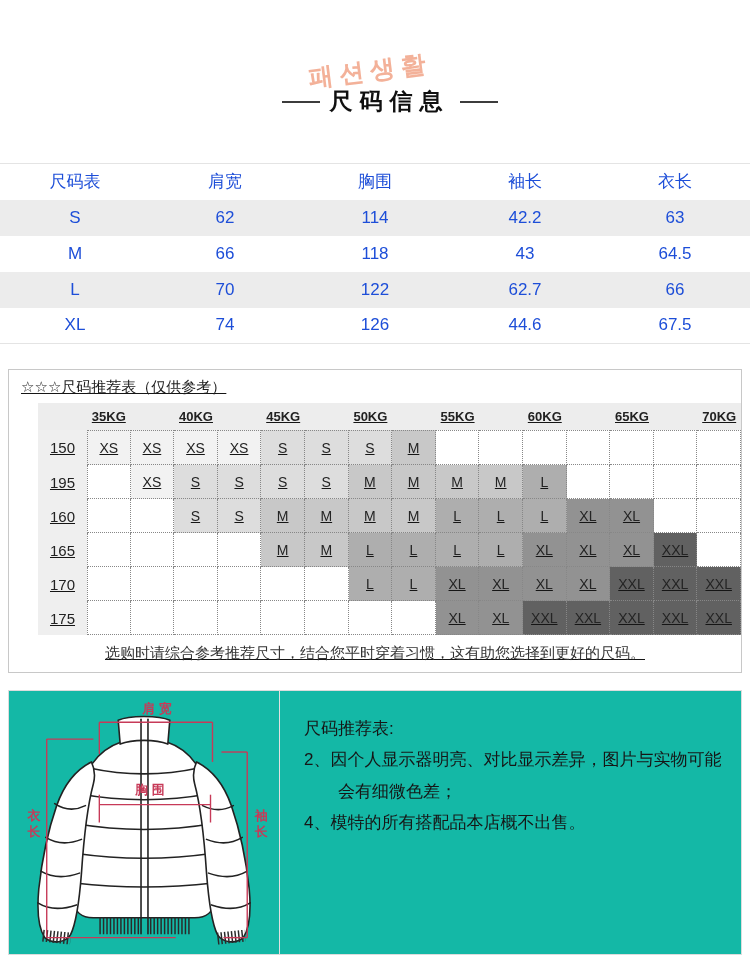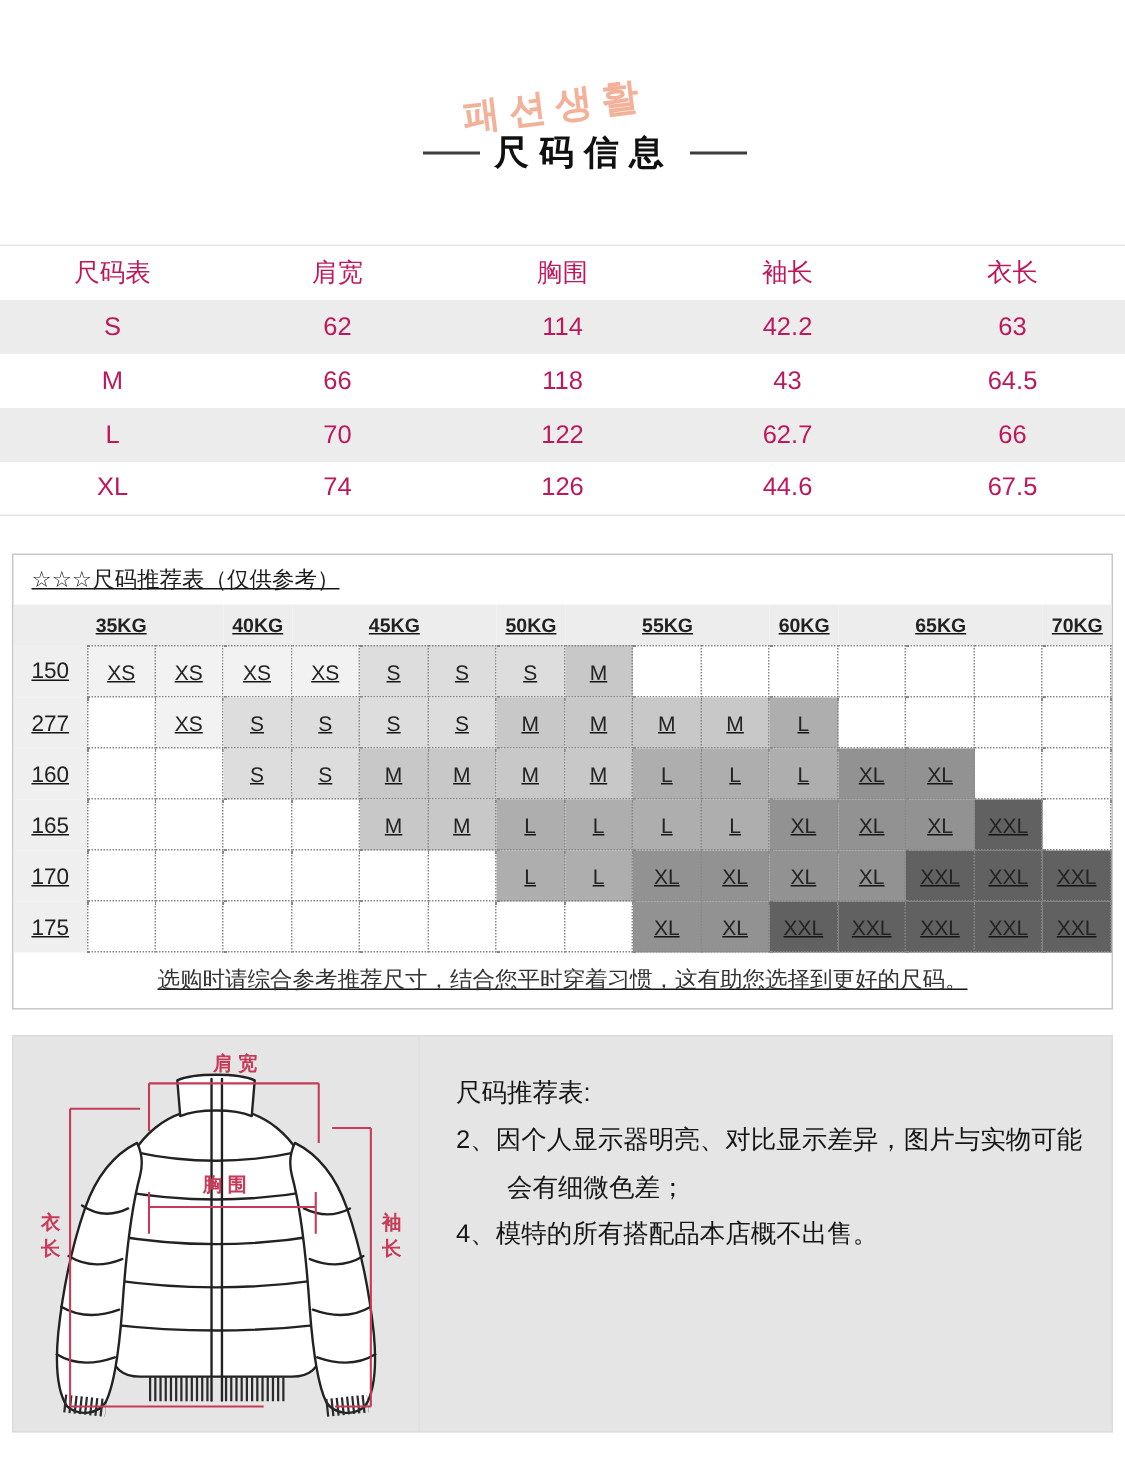--- a/index.html
+++ b/index.html
@@ -16,39 +16,39 @@
     color:#f2a98e;transform:rotate(-7deg);opacity:.9;white-space:nowrap;
   }
   .title-row{position:absolute;top:86px;left:0;right:0;
     display:flex;align-items:center;justify-content:center;gap:10px;padding-left:29px;}
   .dash{width:38px;height:2px;background:#3c3c3c;}
   .page-title{margin:0;font-size:23px;font-weight:bold;letter-spacing:7px;color:#101010;white-space:nowrap;}
   
   .size-table{width:750px;border-collapse:collapse;table-layout:fixed;
     border-top:1px solid #e4e4e4;border-bottom:1px solid #e4e4e4;}
   .size-table tr{height:36px;}
-  .size-table td{text-align:center;font-size:17px;color:#be185d;vertical-align:middle;}
+  .size-table td{text-align:center;font-size:17px;color:#1d4ed8;vertical-align:middle;}
   .size-table tr.alt{background:#ececec;}
   
   .rec-box{margin:25px 8px 0 8px;border:1px solid #c8c8c8;background:#fff;text-decoration:underline;}
   .rec-title{height:33px;line-height:34px;padding-left:12px;font-size:15px;color:#1c1c1c;}
-  .rec-grid{display:grid;grid-template-columns:49px repeat(15,1fr);}
+  .rec-grid{display:grid;grid-template-columns:49px repeat(15,1fr);padding-left:29px;}
   .kg-cell{background:#ededed;height:27px;display:flex;align-items:center;justify-content:center;
     font-size:13px;font-weight:bold;color:#222;white-space:nowrap;overflow:visible;}
   .h-label{background:#efefef;display:flex;align-items:center;justify-content:center;
     font-size:15px;color:#222;}
   .g-cell{height:33px;display:flex;align-items:center;justify-content:center;
     border-right:1px dotted #878787;border-bottom:1px dotted #878787;
     font-size:14px;color:#242424;}
   .g-cell.bt{border-top:1px dotted #878787;}
   .g-cell.bl{border-left:1px dotted #878787;}
   .rec-note{height:37px;display:flex;align-items:center;justify-content:center;
     font-size:15px;color:#333;}
   
-  .bottom-box{margin:17px 8px 0 8px;border:1px solid #dcdcdc;height:263px;display:flex;background:#e5e5e5;}
+  .bottom-box{margin:17px 8px 0 8px;border:1px solid #dcdcdc;height:263px;display:flex;background:#14b8a6;}
   .diagram-panel{width:270px;border-right:1px solid #e0e0e0;position:relative;}
   .tips-panel{flex:1;padding:22px 12px 0 24px;font-size:17px;color:#161616;}
   .tips-heading{line-height:1.85;}
   .tips-item{line-height:1.85;padding-left:2em;text-indent:-2em;}
   svg text{font-family:"Liberation Sans","DejaVu Sans",sans-serif;}
 </style>
 </head>
 <body>
 
 <div class="header">
@@ -130,21 +130,21 @@
       <div class="g-cell bt" style="background: rgb(221, 221, 221);">S</div>
       <div class="g-cell bt" style="background: rgb(221, 221, 221);">S</div>
       <div class="g-cell bt" style="background: rgb(200, 200, 200);">M</div>
       <div class="g-cell bt"></div>
       <div class="g-cell bt"></div>
       <div class="g-cell bt"></div>
       <div class="g-cell bt"></div>
       <div class="g-cell bt"></div>
       <div class="g-cell bt"></div>
       <div class="g-cell bt"></div>
-      <div class="h-label">277</div>
+      <div class="h-label">195</div>
       <div class="g-cell bl"></div>
       <div class="g-cell" style="background: rgb(242, 242, 242);">XS</div>
       <div class="g-cell" style="background: rgb(221, 221, 221);">S</div>
       <div class="g-cell" style="background: rgb(221, 221, 221);">S</div>
       <div class="g-cell" style="background: rgb(221, 221, 221);">S</div>
       <div class="g-cell" style="background: rgb(221, 221, 221);">S</div>
       <div class="g-cell" style="background: rgb(200, 200, 200);">M</div>
       <div class="g-cell" style="background: rgb(200, 200, 200);">M</div>
       <div class="g-cell" style="background: rgb(200, 200, 200);">M</div>
       <div class="g-cell" style="background: rgb(200, 200, 200);">M</div>

